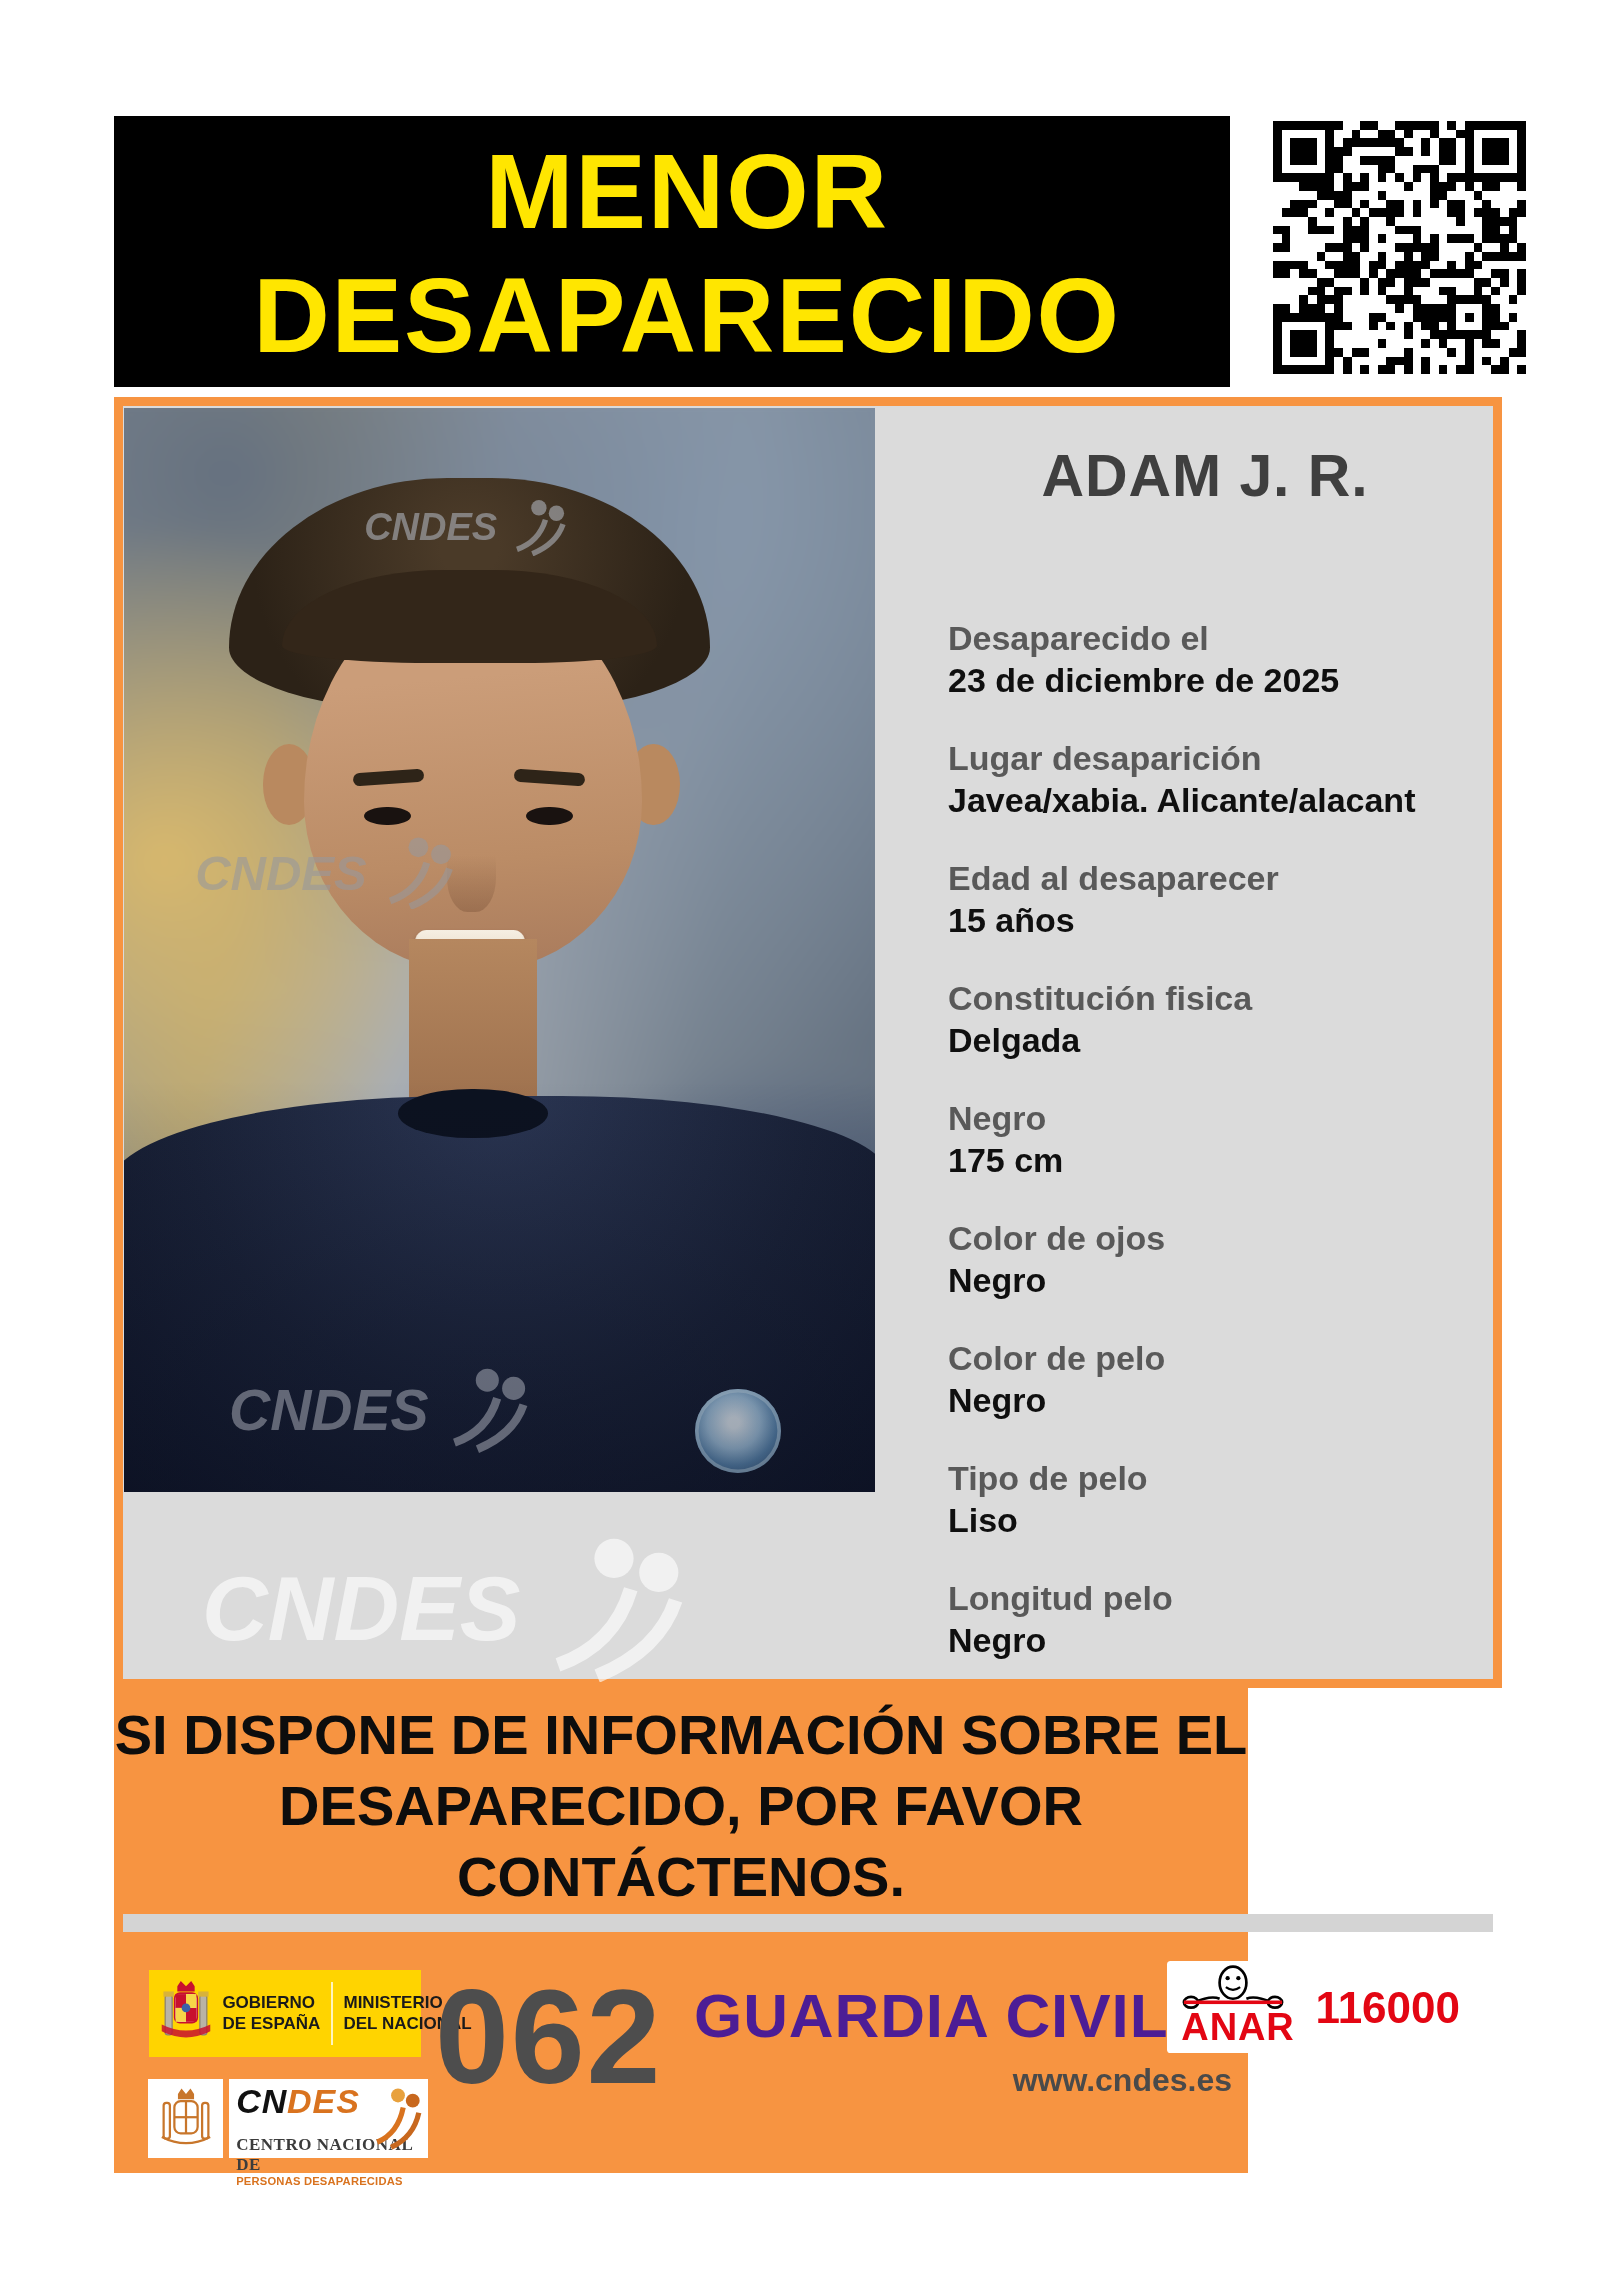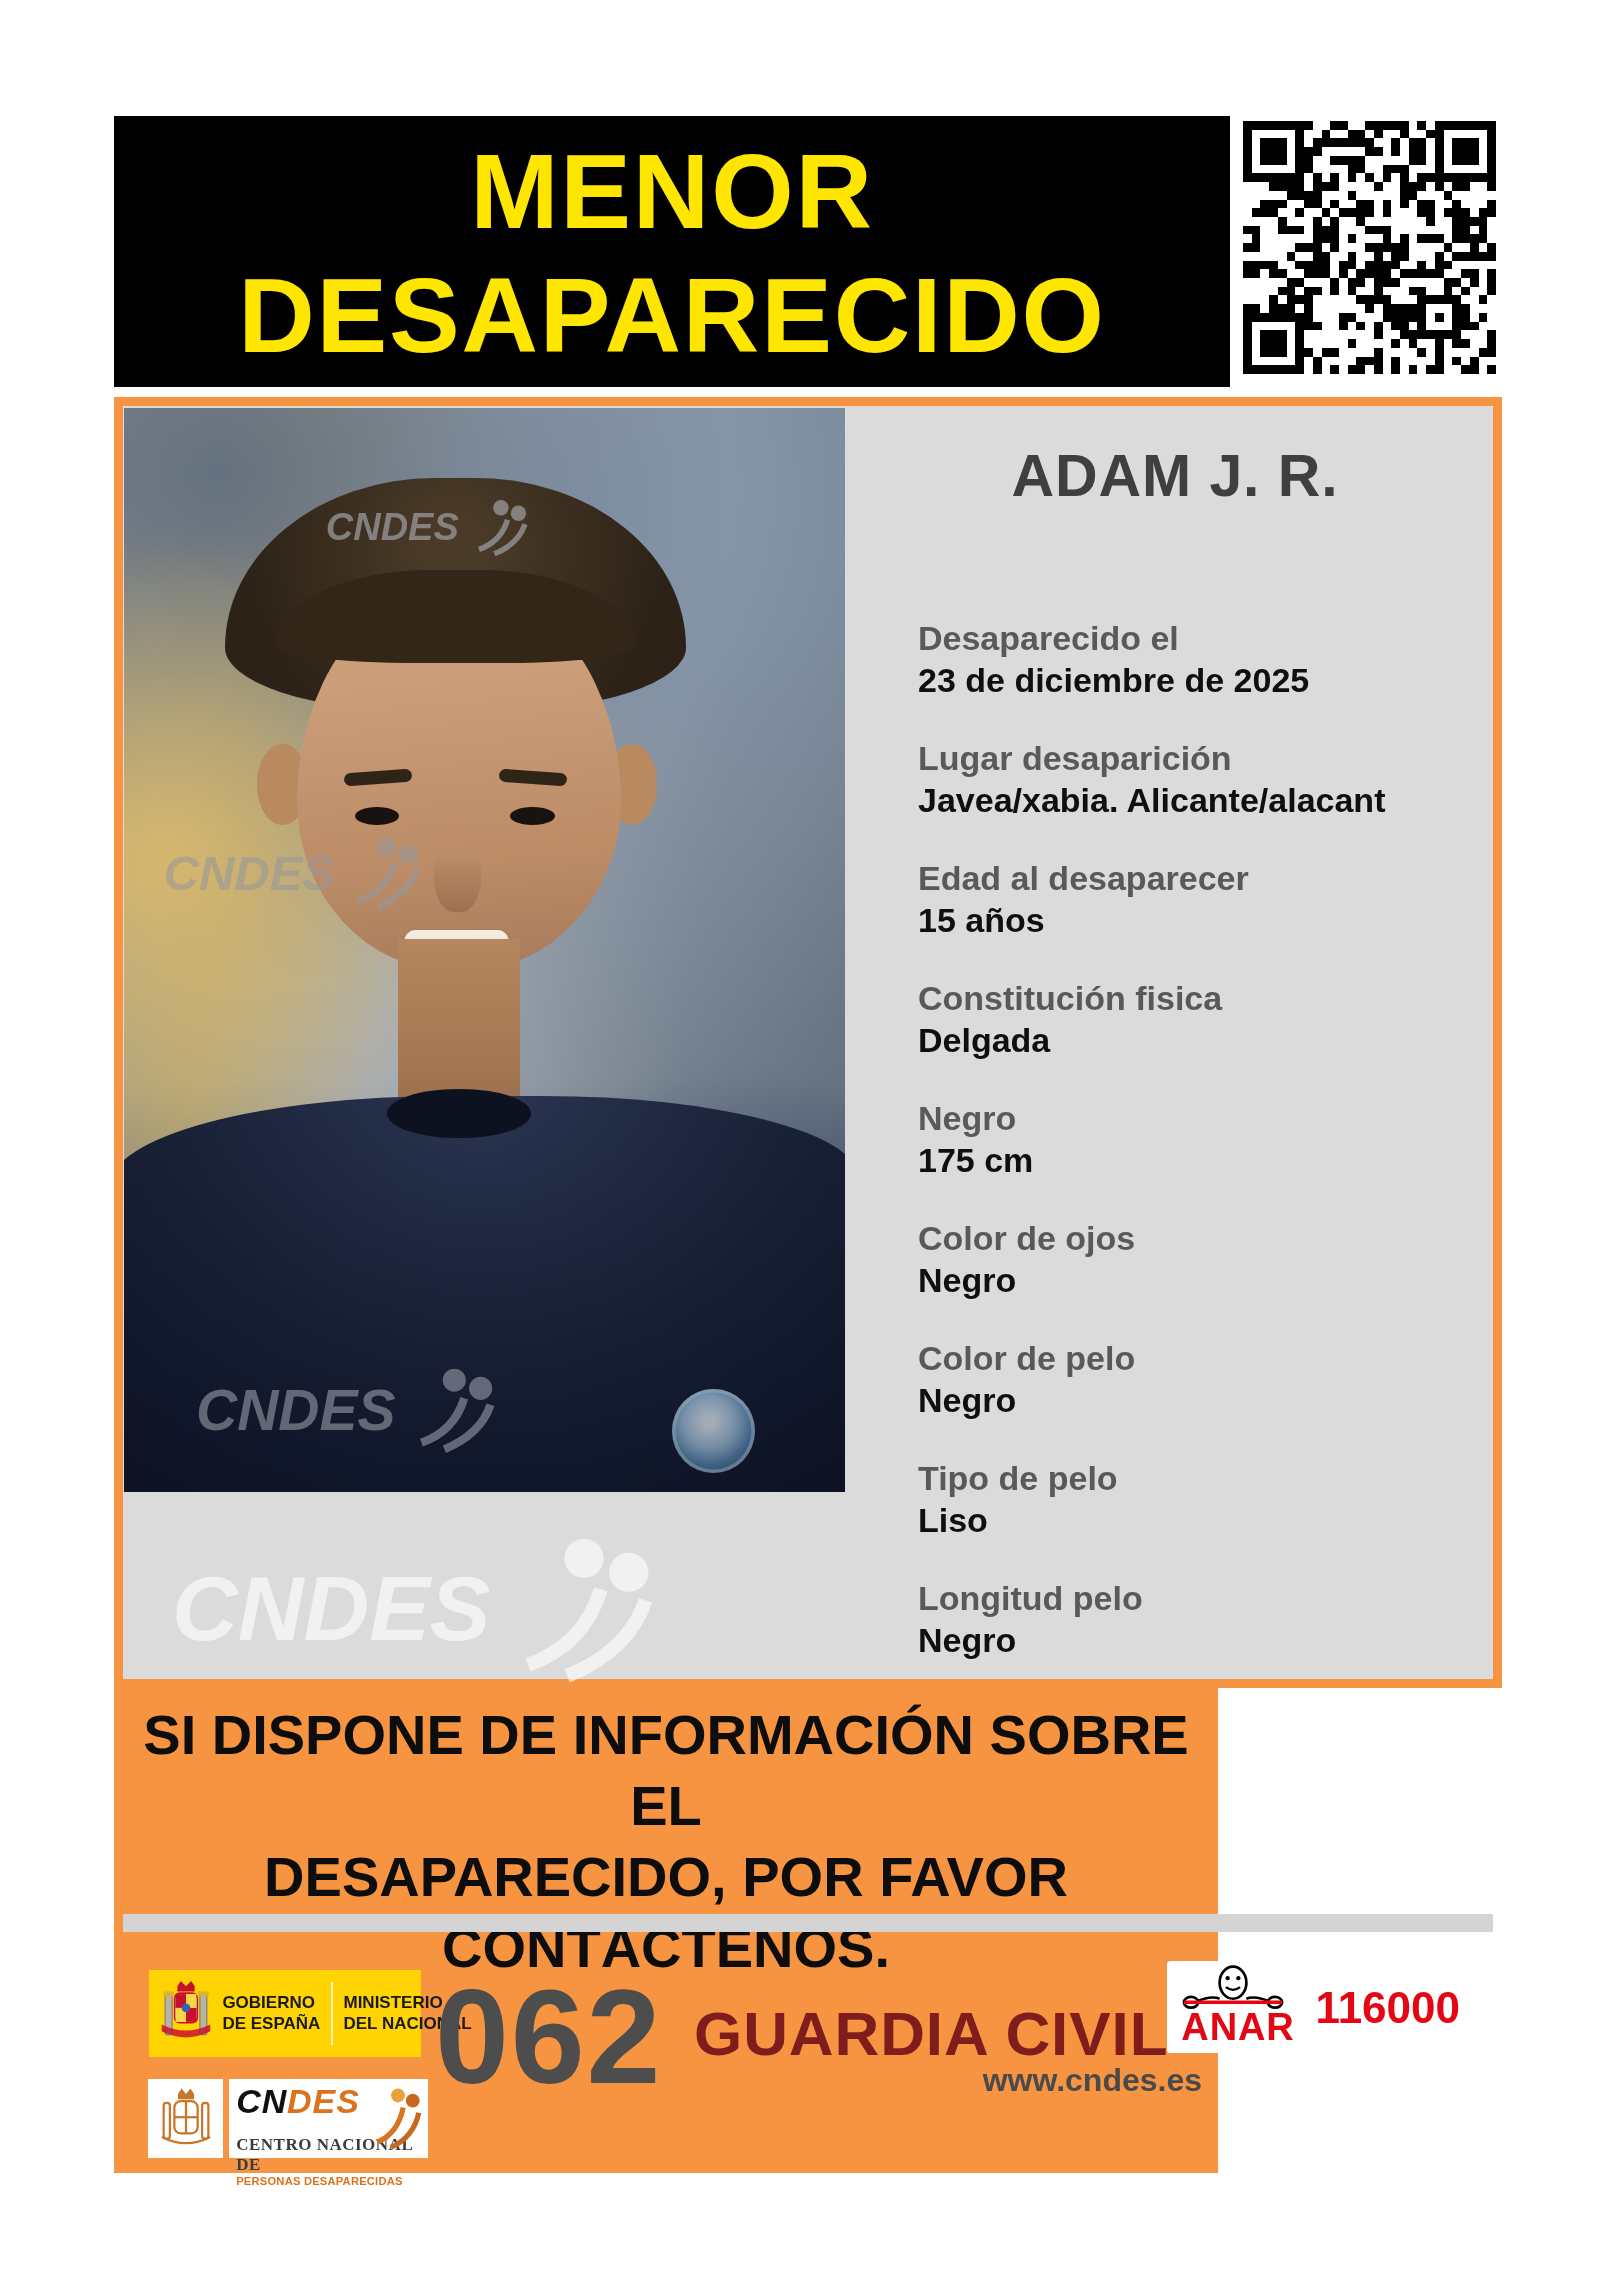--- a/index.html
+++ b/index.html
@@ -1,18 +1,18 @@
 <!DOCTYPE html>
 <html style="font-size:14.3px"><head>
 <meta charset="utf-8">
 <style>
   html,body{margin:0;padding:0;background:#fff;}
   .page{position:relative;width:1621px;height:2293px;background:#fff;overflow:hidden;
         font-family:"Liberation Sans",sans-serif;}
-  .abs{position:absolute;}
+  .abs{position:absolute;padding-left:30px;}
 
   
   .hdr{left:114px;top:116px;width:1116px;height:271px;background:#000;
        display:flex;flex-direction:column;justify-content:center;align-items:center;padding-top:3.6px;box-sizing:border-box;}
   .hdr div{color:#FFE600;font-weight:bold;font-size:106px;line-height:124px;letter-spacing:1.8px;}
 
   
   .qr{left:1243px;top:116px;width:253px;height:263px;background:#fff;}
   .qr svg{width:100%;height:100%;display:block;}
 
@@ -95,22 +95,22 @@
   .cnd{position:absolute;left:115px;top:391px;width:199px;height:79px;background:#fff;
        padding:5.4px 7.2px;box-sizing:border-box;}
   .cnd .logo{font-size:34px;line-height:34px;font-weight:900;font-style:italic;letter-spacing:0.9px;}
   .cnd .logo .cn{color:#111;} .cnd .logo .des{color:#D9731F;}
   .cnd .t1{font-size:17px;font-weight:bold;color:#3c3c3c;letter-spacing:0.5px;margin-top:17px;font-family:Liberation Serif, serif;}
   .cnd .t2{font-size:11.2px;font-weight:bold;color:#D9731F;letter-spacing:0.2px;}
   .cnd svg{position:absolute;right:3.6px;top:7.2px;width:52px;height:64px;}
 
   .phone{position:absolute;left:321px;top:283px;font-size:133px;line-height:133px;
          font-weight:bold;color:#4D4D4D;letter-spacing:1.8px;}
-  .agency{position:absolute;left:580px;top:315px;font-size:62px;line-height:62px;
-         font-weight:bold;color:#7f1d1d;letter-spacing:0.9px;text-align:right;}
+  .agency{position:absolute;left:580px;top:297px;font-size:62px;line-height:62px;
+         font-weight:bold;color:#4c1d95;letter-spacing:0.9px;text-align:right;}
 
   .anar{position:absolute;left:1053px;top:273px;width:302px;height:92px;background:#fff;
         border-radius:3.6px;}
   .anar .fig{position:absolute;left:12.5px;top:1.8px;width:106px;height:50px;}
   .anar .nm{position:absolute;left:14.3px;top:45px;font-size:38px;font-weight:900;color:#E30613;letter-spacing:0.9px;}
   .anar .ph{position:absolute;right:9px;top:21.5px;font-size:44px;font-weight:900;color:#E30613;}
   .web{position:absolute;right:16px;top:374px;font-size:32px;font-weight:bold;color:#4A4A4A;}
 </style>
 </head>
 <body>

